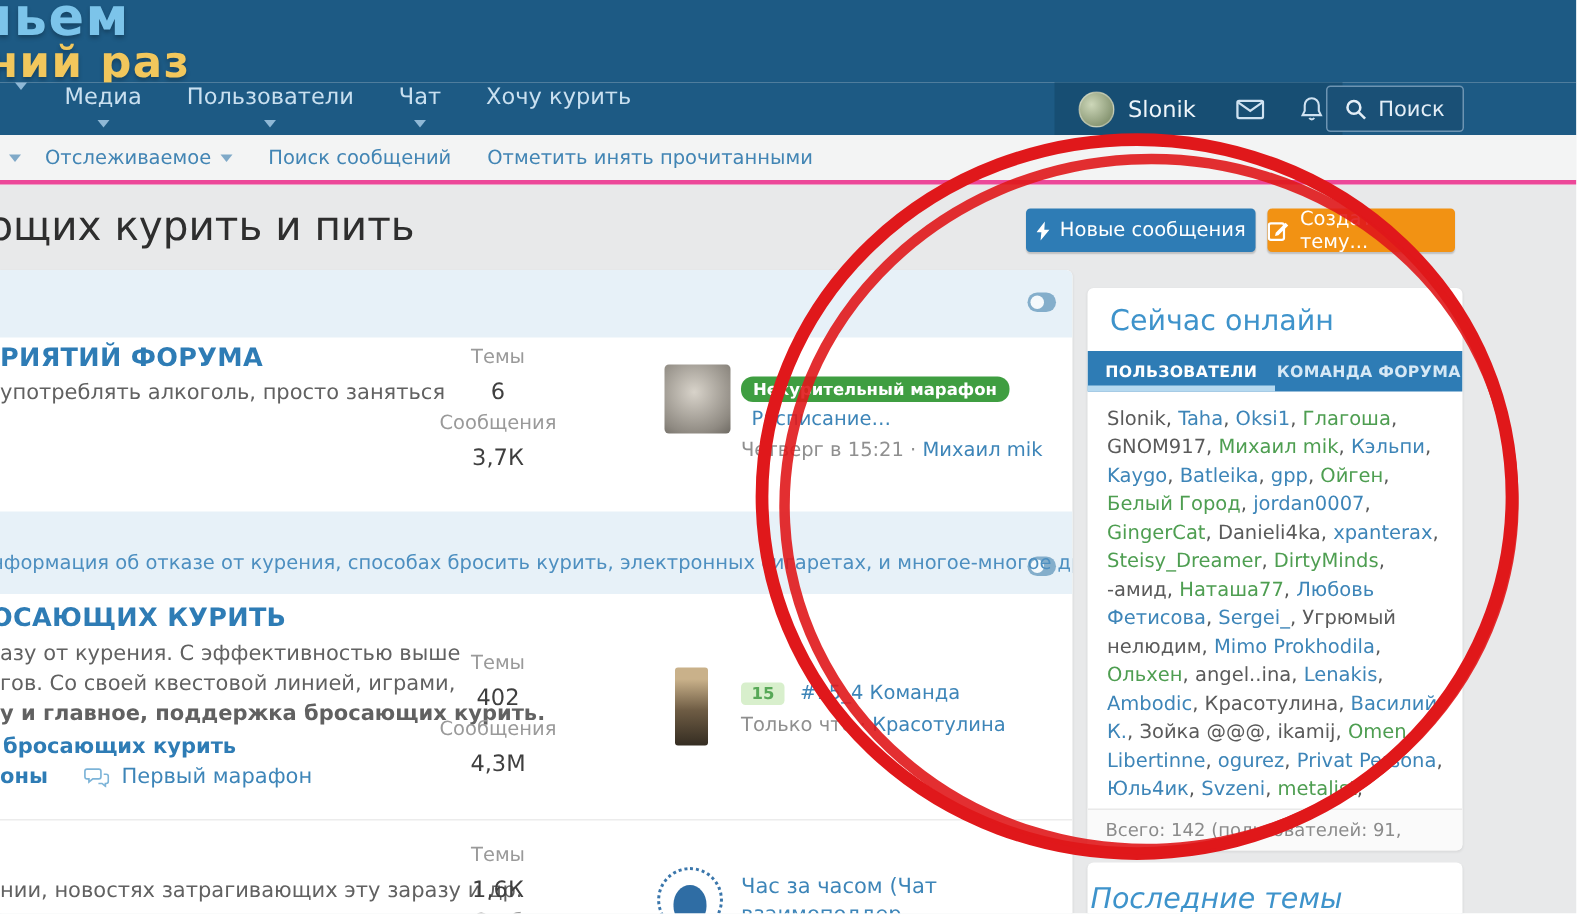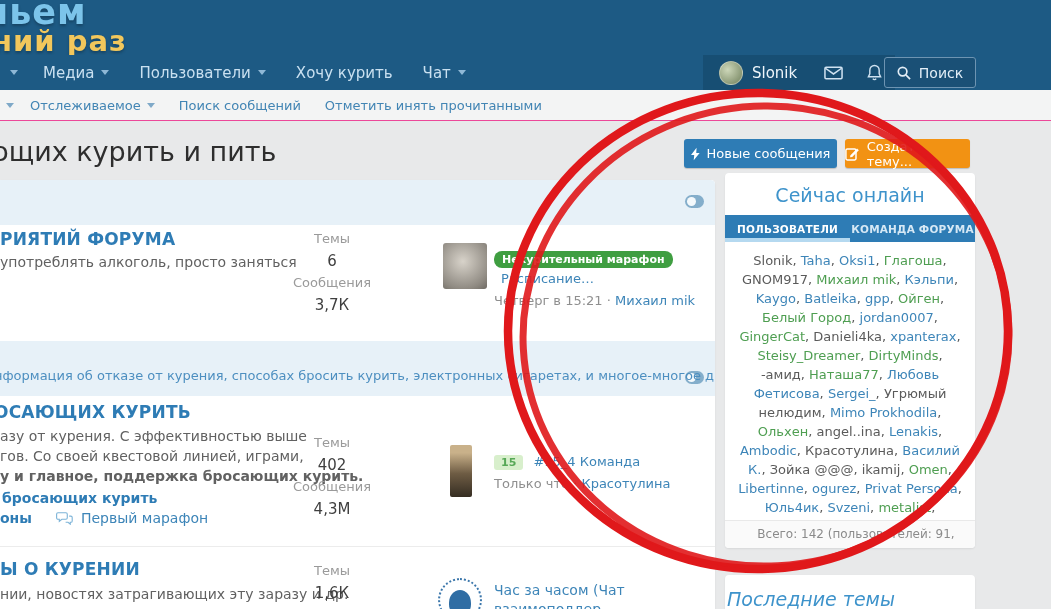--- a/index.html
+++ b/index.html
@@ -10,37 +10,37 @@
   .header{position:absolute;left:0;top:0;width:100%;height:55px;background:var(--navy);}
   .logo-line1{position:absolute;left:-16px;top:-8px;font-size:35px;font-weight:bold;
     color:#7cc4ea;letter-spacing:1px;text-shadow:0 2px 3px rgba(0,0,0,.25);}
   .logo-line2{position:absolute;left:-8px;top:24px;font-size:29px;font-weight:bold;
     color:#f2c75c;letter-spacing:1px;text-shadow:0 2px 3px rgba(0,0,0,.25);}
 
   
   .navbar{position:absolute;left:0;top:55px;width:100%;height:35px;background:var(--navy);}
   .nav-items{position:absolute;left:0;top:0;height:35px;display:flex;align-items:center;}
   .nav-item{display:flex;align-items:center;gap:7px;padding:0 15px;height:35px;
-    color:#c9e0f0;font-size:15px;cursor:pointer;}
+    color:#c9e0f0;font-size:15px;cursor:pointer;flex-direction:column;}
   .nav-item.caret-only{padding:0 10px;}
   .caret{width:0;height:0;border-left:4px solid transparent;border-right:4px solid transparent;
     border-top:5px solid #8fb8d6;display:inline-block;}
   .nav-right{position:absolute;left:703px;top:0;height:35px;display:flex;background:var(--panel-navy);}
   .nav-user{display:flex;align-items:center;gap:9px;padding:0 16px;color:#eef5fa;font-size:15px;cursor:pointer;}
   .nav-avatar{width:22px;height:22px;border-radius:50%;
     background:radial-gradient(circle at 35% 35%,#cdd7b9,#6f7f5a);border:1px solid rgba(255,255,255,.35);}
   .nav-iconbtn{width:41px;height:35px;display:flex;align-items:center;justify-content:center;
     color:#cfe2f1;cursor:pointer;}
   .search-box{position:absolute;left:884px;top:2px;width:90px;height:29px;border:1px solid #6d94b2;
     background:#1a5076;border-radius:3px;display:flex;align-items:center;justify-content:center;
     gap:8px;color:#e3eef7;font-size:14px;cursor:pointer;}
 
   
   .subnav{position:absolute;left:0;top:90px;width:100%;height:30px;background:#f3f4f4;
-    border-bottom:1px solid #ec4899;display:flex;align-items:center;color:#4285b4;font-size:13px;}
+    border-bottom:3px solid #ec4899;display:flex;align-items:center;color:#4285b4;font-size:13px;}
   .subnav .caret{border-top-color:#7fa9c8;}
   .sub-item{display:flex;align-items:center;gap:6px;padding:0 12px;cursor:pointer;}
   .sub-item.first{padding:0 4px 0 6px;}
 
   
   .page-title{position:absolute;left:-14px;top:136px;font-size:27px;color:#2e2e2e;}
   .btn{position:absolute;top:139px;height:29px;border-radius:3px;color:#fff;font-size:13px;
     display:flex;align-items:center;justify-content:center;gap:7px;cursor:pointer;
     box-shadow:0 1px 1px rgba(0,0,0,.18);}
   .btn-new{left:684px;width:153px;background:var(--blue);}
@@ -78,22 +78,22 @@
     padding:1px 7px;border-radius:3px;cursor:pointer;}
   .tlink{color:var(--link);font-size:13px;cursor:pointer;}
   .meta{font-size:13px;color:#8f8f8f;margin-top:6px;}
   .meta .tlink{font-size:13px;}
   .sublink{position:absolute;font-size:14px;font-weight:bold;color:var(--blue);cursor:pointer;}
   .sublink2-line{position:absolute;display:flex;align-items:center;gap:8px;}
   .sub-thread{font-size:14px;color:var(--link);cursor:pointer;}
   .divider{position:absolute;left:0;top:366px;width:100%;border-top:1px solid #ececec;}
 
   
-  .online{position:absolute;left:725px;top:173px;width:250px;height:375px;background:#fff;
-    border-radius:4px;box-shadow:0 1px 2px rgba(0,0,0,.08);overflow:hidden;text-align:center;}
+  .online{position:absolute;left:725px;top:192px;width:250px;height:375px;background:#fff;
+    border-radius:4px;box-shadow:0 1px 2px rgba(0,0,0,.08);overflow:hidden;}
   .panel-h{margin:11px 15px 9px;font-size:19px;font-weight:normal;color:var(--heading-blue);}
   .tabs{display:flex;height:27px;background:var(--blue);}
   .tab{flex:1;display:flex;align-items:center;justify-content:center;font-size:10.5px;
     font-weight:bold;letter-spacing:.2px;cursor:pointer;position:relative;color:#d6e8f5;}
   .tab.active{color:#fff;}
   .tab.active::after{content:"";position:absolute;left:0;right:0;bottom:0;height:4px;background:#b5d9f0;}
   .online-list{padding:9px 13px;font-size:13px;line-height:19px;color:#5a5a5a;}
   .u-blue{color:var(--link);cursor:pointer;}
   .u-green{color:var(--name-green);cursor:pointer;}
   .u-gray{color:#5a5a5a;cursor:pointer;}
@@ -124,25 +124,25 @@
         </div>
       <div class="nav-item">
           <span>Медиа</span>
           <span class="caret"></span>
         </div>
       <div class="nav-item">
           <span>Пользователи</span>
           <span class="caret"></span>
         </div>
       <div class="nav-item">
+          <span>Чат</span>
+          <span class="caret"></span>
+        </div>
+      <div class="nav-item">
           <span>Хочу курить</span>
-        </div>
-      <div class="nav-item">
-          <span>Чат</span>
-          <span class="caret"></span>
         </div>
     </div>
     <div class="nav-right">
       <div class="nav-user">
         <span class="nav-avatar"></span>
         <span>Slonik</span>
       </div>
       <div class="nav-iconbtn">
         <svg width="19" height="14" viewBox="0 0 20 14">
             <rect x="1" y="1" width="18" height="12" rx="1.2" fill="none" stroke="currentColor" stroke-width="1.6"></rect>
@@ -247,21 +247,20 @@
       <span class="badge-15">15</span>
       <span class="tlink" style="margin-left:5px;">#15_4 Команда</span>
       <div class="meta">
         <span>Только что ·</span>
         <span class="tlink">Красотулина</span>
       </div>
     </div>
 
     <div class="divider"></div>
 
-    <div class="f-title" style="left:0;top:379px;">Ы О КУРЕНИИ</div>
     <div class="f-desc" style="left:0;top:406px;">нии, новостях затрагивающих эту заразу и др.</div>
     <div class="stats" style="top:380px;">
       <div class="stat-label">Темы</div>
       <div class="stat-value">1,6К</div>
       <div class="stat-label">Сооб</div>
     </div>
     <div class="avatar3">
         <div class="blob"></div>
       </div>
     <div class="lastpost" style="top:400px;">

